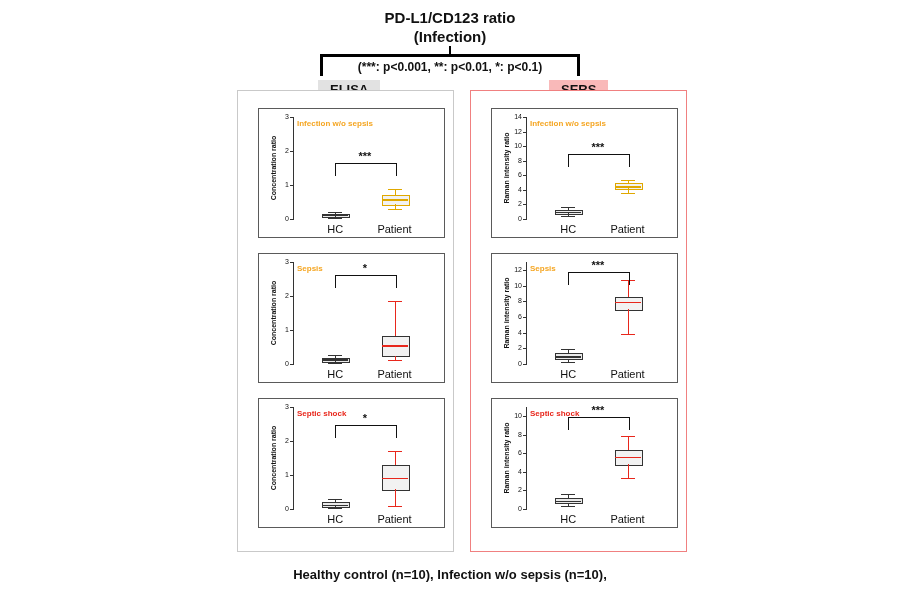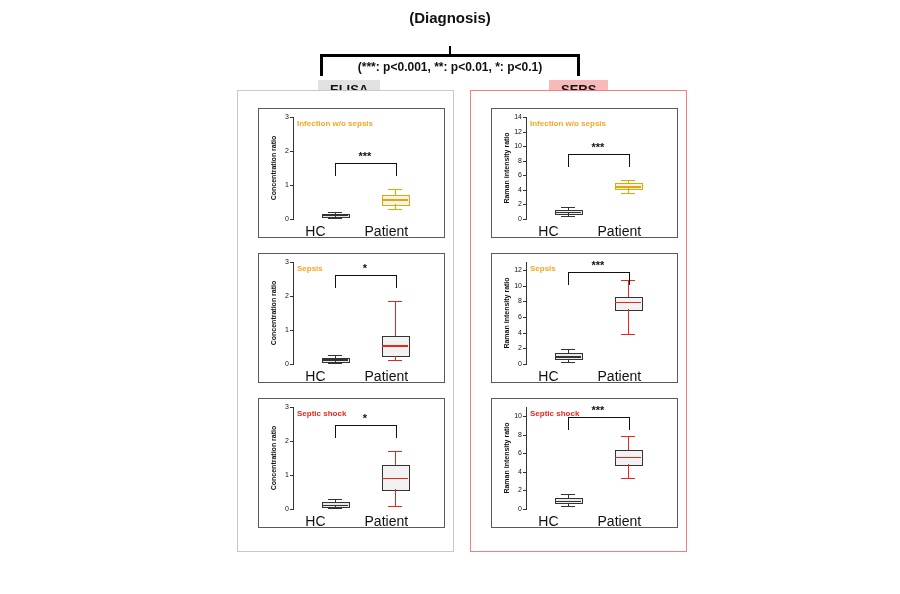--- a/index.html
+++ b/index.html
@@ -50,21 +50,21 @@
   .tag-red{color:#e8271c;}
 
   .ylabel{
     position:absolute;font-size:7px;font-weight:bold;
     transform:rotate(-90deg);transform-origin:left top;white-space:nowrap;
   }
   .ytick{
     position:absolute;font-size:7px;color:#111;text-align:right;width:14px;
   }
   .ytickmark{position:absolute;width:4px;height:1px;background:#333;}
-  .xlab{position:absolute;font-size:14px;width:60px;}
+  .xlab{position:absolute;font-size:11px;text-align:center;width:60px;}
 
   .sig{
     position:absolute;font-size:11px;font-weight:bold;text-align:center;
   }
   .sigbar{position:absolute;border-top:1.5px solid #111;border-left:1.5px solid #111;border-right:1.5px solid #111;}
   .boxrect{position:absolute;border:1px solid #333;background:#f2f2f2;}
   .median{position:absolute;height:1.4px;background:#e8271c;}
   .whisk{position:absolute;width:1px;background:#e8271c;}
   .cap{position:absolute;height:1px;background:#e8271c;}
   .boxrect.gray{border-color:#333;background:#eaeaea;}
@@ -78,21 +78,22 @@
 
   .footer{
     position:absolute;left:0;right:0;bottom:10px;text-align:center;
     font-size:13px;font-weight:bold;line-height:18px;
   }
 </style>
 </head>
 <body>
 
 <div class="title">
-  <div>(Diagnosis)</div>
+  <div>PD-L1/CD123 ratio</div>
+  <div>(Infection)</div>
 </div>
 
 <div class="bracket-wrap">
   <div class="bracket-top"></div>
   <div class="bracket-h"></div>
   <div class="bracket-l"></div>
   <div class="bracket-r"></div>
 </div>
 
 <div class="pvalnote">(***: p&lt;0.001, **: p&lt;0.01, *: p&lt;0.1)</div>
@@ -292,13 +293,14 @@
       <div class="whisk " style="left: 135.52px; top: 36.7455px; height: 13.9091px;"></div>
       <div class="whisk " style="left: 135.52px; top: 65.4909px; height: 13.9091px;"></div>
       <div class="cap " style="left: 128.52px; top: 36.7455px; width: 14px;"></div>
       <div class="cap " style="left: 128.52px; top: 79.4px; width: 14px;"></div>
       <div class="sigbar" style="left: 76.3px; top: 18px; width: 59.22px; height: 12px;"></div>
       <div class="sig" style="left: 76.3px; width: 59.22px; top: 5px;">***</div>
     </div>
   </div>
 
 <div class="footer">
+  <div>Healthy control (n=10), Infection w/o sepsis (n=10),</div>
 </div>
 
 </body></html>

